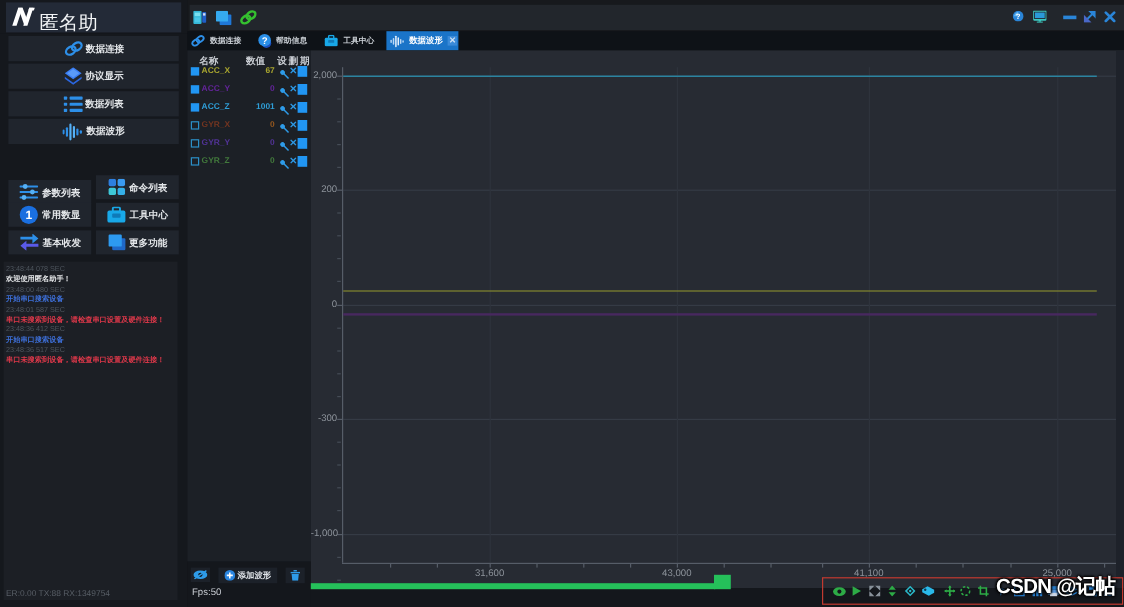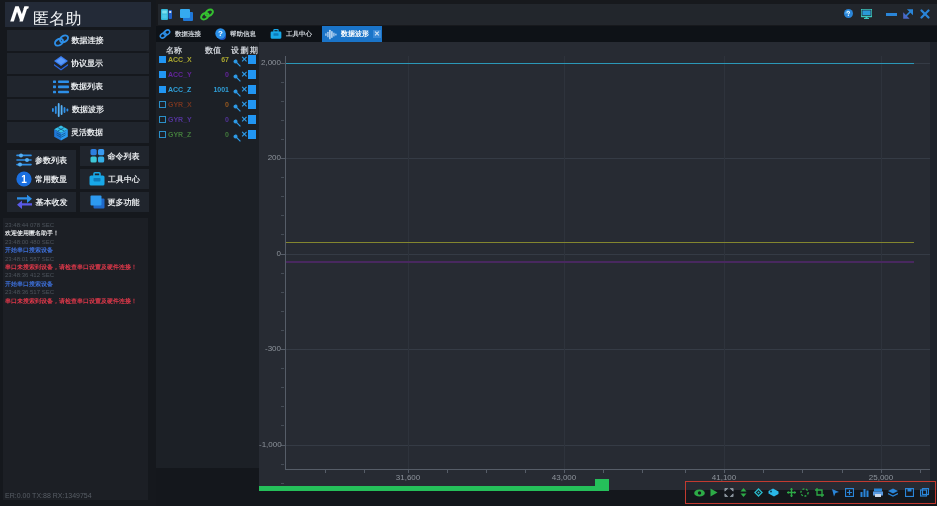--- a/index.html
+++ b/index.html
@@ -255,20 +255,41 @@
       <div class="ylab" style="top:398px">-1,000</div>
     <div class="xlab" style="left:129px">31,600</div>
       <div class="xlab" style="left:285px">43,000</div>
       <div class="xlab" style="left:445px">41,100</div>
       <div class="xlab" style="left:602px">25,000</div>
     <div class="dline" style="top:219px;height:2px;background:#48285f"></div>
     <div class="dline" style="top:200px;background:#83862f"></div>
     <div class="dline" style="top:21px;background:#2b98b8"></div>
   <div style="position:absolute;left:671px;top:0;width:7px;height:448px;background:#1e222a"></div>
     </div>
+  <div class="abs" id="midbot">
+    <div class="mbtn" style="left:3px;width:16px;height:12px">
+        <svg width="12" height="8" viewBox="0 0 12 8">
+          <ellipse cx="6" cy="4" rx="5.8" ry="3.6" fill="#2e9be8"></ellipse>
+          <circle cx="6" cy="4" r="1.8" fill="#12151a"></circle>
+          <line x1="1" y1="7.5" x2="11" y2="0.5" stroke="#2e9be8" stroke-width="1.2"></line>
+        </svg>
+      </div>
+    <div class="mbtn" style="left:26px;width:49px;height:13px;color:#dfe3e8;font-size:7px;font-weight:bold"><svg width="9" height="9" viewBox="0 0 9 9" style="margin-right:2px">
+          <circle cx="4.5" cy="4.5" r="4.5" fill="#2a85e0"></circle>
+          <path d="M4.5 2 L4.5 7 M2 4.5 L7 4.5" stroke="#fff" stroke-width="1.3"></path>
+        </svg>添加波形</div>
+    <div class="mbtn" style="left:82px;width:16px;height:13px">
+        <svg width="8" height="9" viewBox="0 0 8 9">
+          <rect x="0" y="1.6" width="8" height="1.2" fill="#2e9be8"></rect>
+          <rect x="2.6" y="0" width="2.8" height="1.2" fill="#2e9be8"></rect>
+          <path d="M1 3.4 L7 3.4 L6.4 9 L1.6 9 Z" fill="#2e9be8"></path>
+        </svg>
+      </div>
+    <div id="fps">Fps:50</div>
+  </div>
   <div class="abs" id="titleL">
     <div class="panel"></div>
     <svg class="abs" style="left:8px;top:3px" width="22" height="22" viewBox="0 0 22 22">
         <path d="M7.2 3.5 L10.8 3.5 L5.8 18.5 L2.2 18.5 Z" fill="#fff"></path>
         <path d="M19.8 3.5 L14.8 18.5 L11.4 18.5 L16.4 3.5 Z" fill="#fff"></path>
         <path d="M7.2 3.5 L10.8 3.5 L14.6 13 L12.4 18.5 Z" fill="#fff"></path>
         <path d="M16.4 3.5 L21 3.5 L20.2 5.8 L15.6 5.8 Z" fill="#fff"></path>
       </svg>
     <div id="titleTxt">匿名助手&nbsp;&nbsp;V1.0.18</div>
   </div>
@@ -305,30 +326,20 @@
             <g fill="#2d8fe8">
               <rect x="0" y="6" width="1.8" height="4" rx="0.9"></rect>
               <rect x="2.9" y="4" width="1.8" height="8" rx="0.9"></rect>
               <rect x="5.8" y="1" width="1.8" height="14" rx="0.9" fill="#55b0f5"></rect>
               <rect x="8.7" y="3" width="1.8" height="10" rx="0.9" fill="#55b0f5"></rect>
               <rect x="11.6" y="5" width="1.8" height="6" rx="0.9"></rect>
               <rect x="14.5" y="6.5" width="1.8" height="3" rx="0.9"></rect>
             </g>
           </svg>
         </span>数据波形</div>
-    <div class="sbtn" style="top:94px"><span class="ic">
-          <svg width="16" height="16" viewBox="0 0 16 16">
-            <path d="M8 0.5 L14.8 4.2 L8 7.9 L1.2 4.2 Z" fill="#35c0e8"></path>
-            <path d="M1.2 4.2 L8 7.9 L8 15.5 L1.2 11.8 Z" fill="#1f78d8"></path>
-            <path d="M14.8 4.2 L8 7.9 L8 15.5 L14.8 11.8 Z" fill="#2a9af0"></path>
-            <g stroke="#0e4a78" stroke-width="0.7" fill="none">
-              <path d="M4.6 2.4 L11.4 6.1 M11.4 2.4 L4.6 6.1 M3.5 9.8 L8 12.3 M8 10.4 L3.5 7.9 M8 12.3 L12.5 9.8 M8 10.4 L12.5 7.9"></path>
-            </g>
-          </svg>
-        </span>灵活数据</div>
     <div class="hbtn" style="left:7px;top:122px;width:69px"><span class="ic">
           <svg width="16" height="14" viewBox="0 0 16 14">
             <g stroke="#2d8fe8" stroke-width="1.6" stroke-linecap="round">
               <line x1="1" y1="2.4" x2="15" y2="2.4"></line>
               <line x1="1" y1="7" x2="15" y2="7"></line>
               <line x1="1" y1="11.6" x2="15" y2="11.6"></line>
             </g>
             <g fill="#55b0f5">
               <circle cx="5" cy="2.4" r="2"></circle>
               <circle cx="11" cy="7" r="2"></circle>
@@ -458,13 +469,14 @@
       <path d="M0 5.5 L5 8 L10 5.5" fill="none" stroke="#2a85d8" stroke-width="1.2"></path>
     </svg>
   <svg class="bic" style="left:905px;top:488px" width="9" height="9" viewBox="0 0 9 9">
       <rect x="0.5" y="0.5" width="8" height="8" fill="none" stroke="#2a85d8" stroke-width="1.2"></rect>
       <rect x="2.5" y="0.5" width="4" height="3" fill="#2a85d8"></rect>
     </svg>
   <svg class="bic" style="left:920px;top:488px" width="9" height="9" viewBox="0 0 9 9">
       <rect x="0.5" y="2" width="6" height="6" fill="none" stroke="#2a85d8" stroke-width="1.2"></rect>
       <rect x="2.5" y="0.5" width="6" height="6" fill="none" stroke="#2a85d8" stroke-width="1.2"></rect>
     </svg>
+  <div id="wm">CSDN @记帖</div>
 </div>
 
 </body></html>

